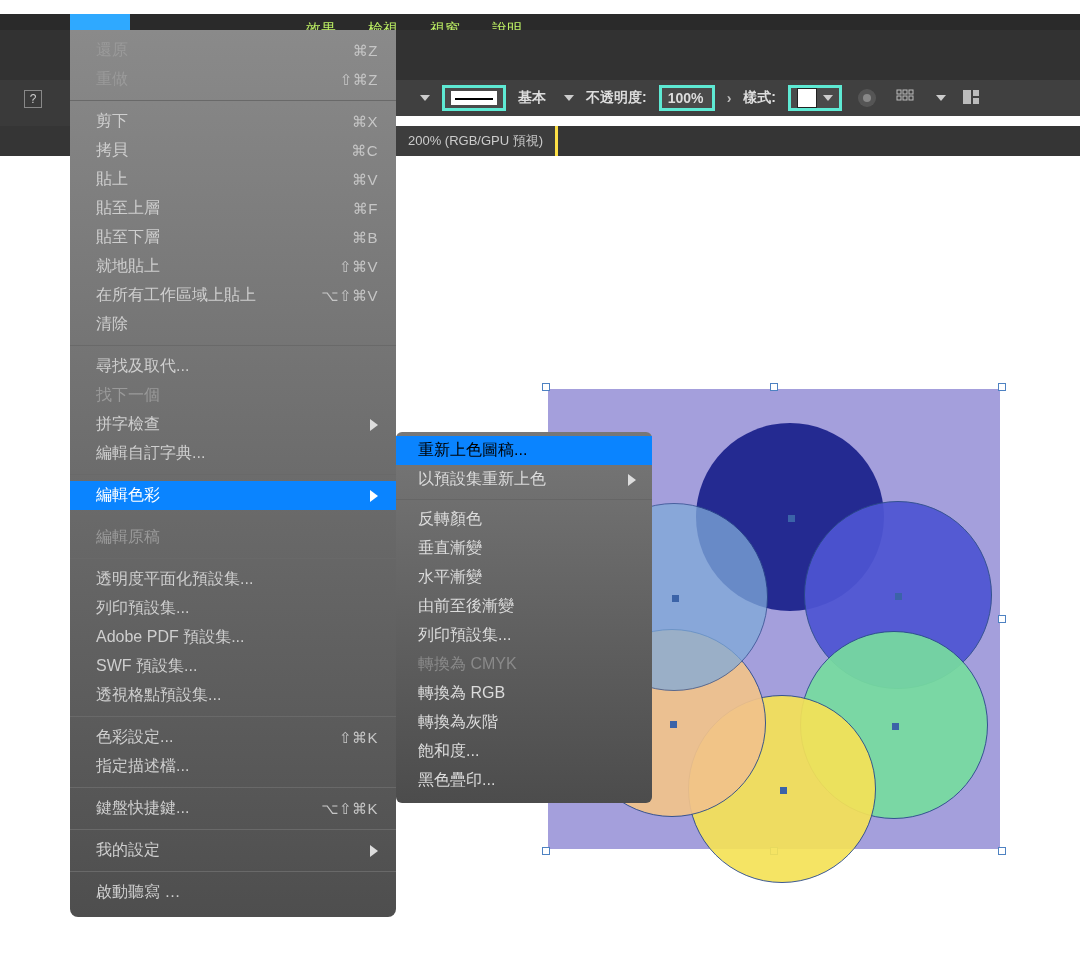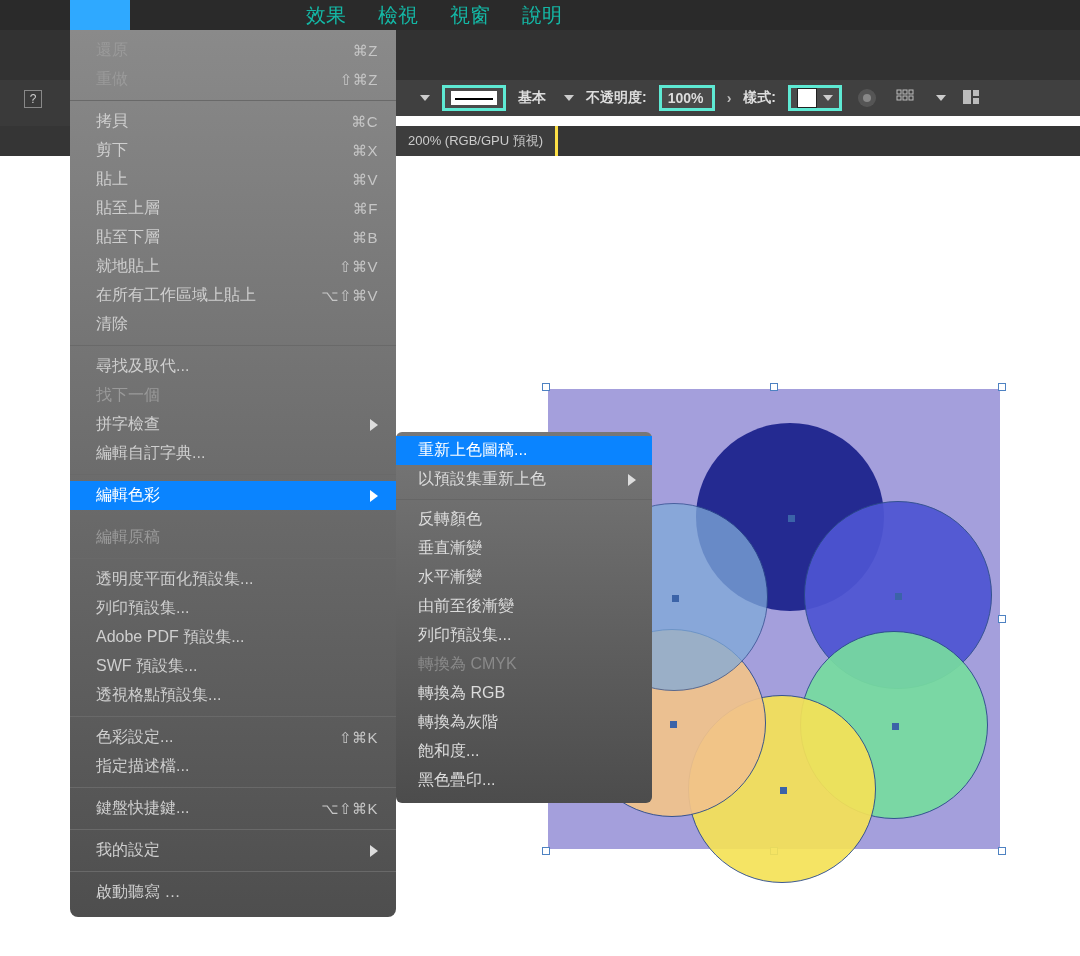--- a/index.html
+++ b/index.html
@@ -16,21 +16,21 @@
     --artboard:#a49fdc;
     --circle-blue:#191f8a;
     --circle-blue2:#4e55d3;
     --circle-teal:#77dca0;
     --circle-yellow:#f5e257;
     --circle-orange:#f2c38b;
     --circle-lblue:#7faad9;
   }
   *{box-sizing:border-box;font-family:-apple-system,"Helvetica Neue",Arial,sans-serif;}
   body{margin:0;width:1080px;height:956px;background:var(--canvas-bg);overflow:hidden;position:relative;}
-  .topbar{position:absolute;left:0;top:0;right:0;height:30px;background:var(--topbar);display:flex;align-items:center;color:#14b8a6;font-size:20px;}
+  .topbar{position:absolute;left:0;top:14px;right:0;height:30px;background:var(--topbar);display:flex;align-items:center;color:#bef264;font-size:15px;}
   .topbar .spacer{width:300px;}
   .topbar .menuitem{padding:0 16px;height:100%;display:flex;align-items:center;cursor:pointer;}
   .topbar .active{background:#2fa9ff;}
   .tooltabs{position:absolute;left:0;top:30px;right:0;height:55px;background:#323232;}
   .ctrlbar{position:absolute;left:0;top:80px;right:0;height:36px;background:var(--ctrlbar);display:flex;align-items:center;color:#ddd;font-size:14px;gap:12px;padding:0 8px;font-weight:bold;}
   .ctrlbar .chip{background:#4a4a4a;border:3px solid #5eead4;display:flex;align-items:center;padding:2px 6px;height:26px;}
   .ctrlbar .swatch{width:20px;height:20px;background:#fff;border:1px solid #222;}
   .ctrlbar .stroke{width:46px;height:14px;position:relative;background:#fff;}
   .ctrlbar .stroke:before{content:"";position:absolute;left:4px;right:4px;top:50%;border-top:2px solid #000;}
   .ctrlbar .drop{width:0;height:0;border-left:5px solid transparent;border-right:5px solid transparent;border-top:6px solid #ccc;margin-left:6px;}
@@ -48,21 +48,21 @@
   .anchor{position:absolute;width:7px;height:7px;background:#3b63a8;}
   .menu{position:absolute;left:70px;top:30px;width:326px;background:linear-gradient(to bottom,#8a8a8a,#4e4e4e);border-radius:0 0 8px 8px;color:#cfcfcf;font-size:16px;padding:6px 0 10px;}
   .menu .mi{display:flex;justify-content:space-between;align-items:center;padding:4px 18px 4px 26px;cursor:pointer;}
   .menu .mi.disabled{color:#9a9a9a;cursor:default;}
   .menu .mi .sc{color:#c6c6c6;font-size:15px;letter-spacing:0.5px;}
   .menu .mi.hl{background:var(--highlight);color:#ffffff;}
   .menu .mi .arrow{margin-left:auto;}
   .menu .sep{height:1px;background:#696969;margin:6px 0;}
   .submenu{position:absolute;left:396px;top:432px;width:256px;background:linear-gradient(to bottom,#777,#4c4c4c);color:#dcdcdc;font-size:16px;padding:4px 0 8px;border-radius:6px;}
   .submenu .mi{display:flex;justify-content:space-between;align-items:center;padding:4px 16px 4px 22px;cursor:pointer;}
-  .submenu .mi.hl{background:var(--highlight);color:#ffffff;}
+  .submenu .mi.hl{background:var(--highlight);color:#000000;}
   .submenu .mi.disabled{color:#8a8a8a;}
   .submenu .sep{height:1px;background:#666;margin:5px 0;}
   .tri{width:0;height:0;border-top:6px solid transparent;border-bottom:6px solid transparent;border-left:8px solid #ddd;}
 </style>
 </head>
 <body>
 
 <div class="topbar">
   <div class="menuitem active" style="width:60px;margin-left:70px;"></div>
   <div class="spacer" style="width:160px;"></div>
@@ -165,26 +165,26 @@
   <div class="mi disabled">
       <span>還原</span>
       <span class="sc">⌘Z</span>
     </div>
   <div class="mi disabled">
       <span>重做</span>
       <span class="sc">⇧⌘Z</span>
     </div>
   <div class="sep"></div>
   <div class="mi">
+      <span>剪下</span>
+      <span class="sc">⌘X</span>
+    </div>
+  <div class="mi">
       <span>拷貝</span>
       <span class="sc">⌘C</span>
-    </div>
-  <div class="mi">
-      <span>剪下</span>
-      <span class="sc">⌘X</span>
     </div>
   <div class="mi">
       <span>貼上</span>
       <span class="sc">⌘V</span>
     </div>
   <div class="mi">
       <span>貼至上層</span>
       <span class="sc">⌘F</span>
     </div>
   <div class="mi">

